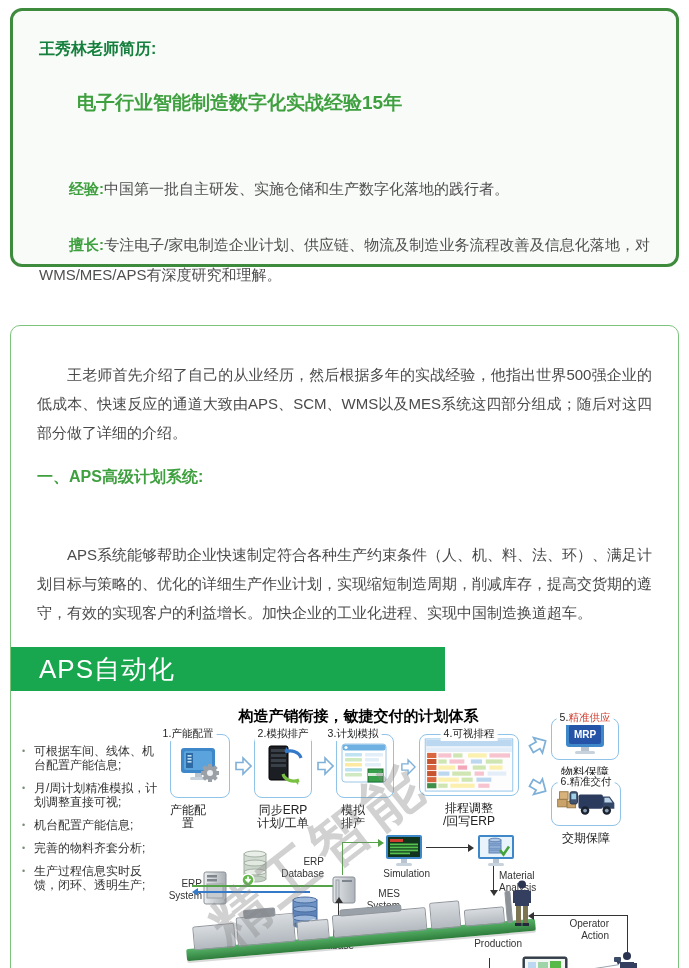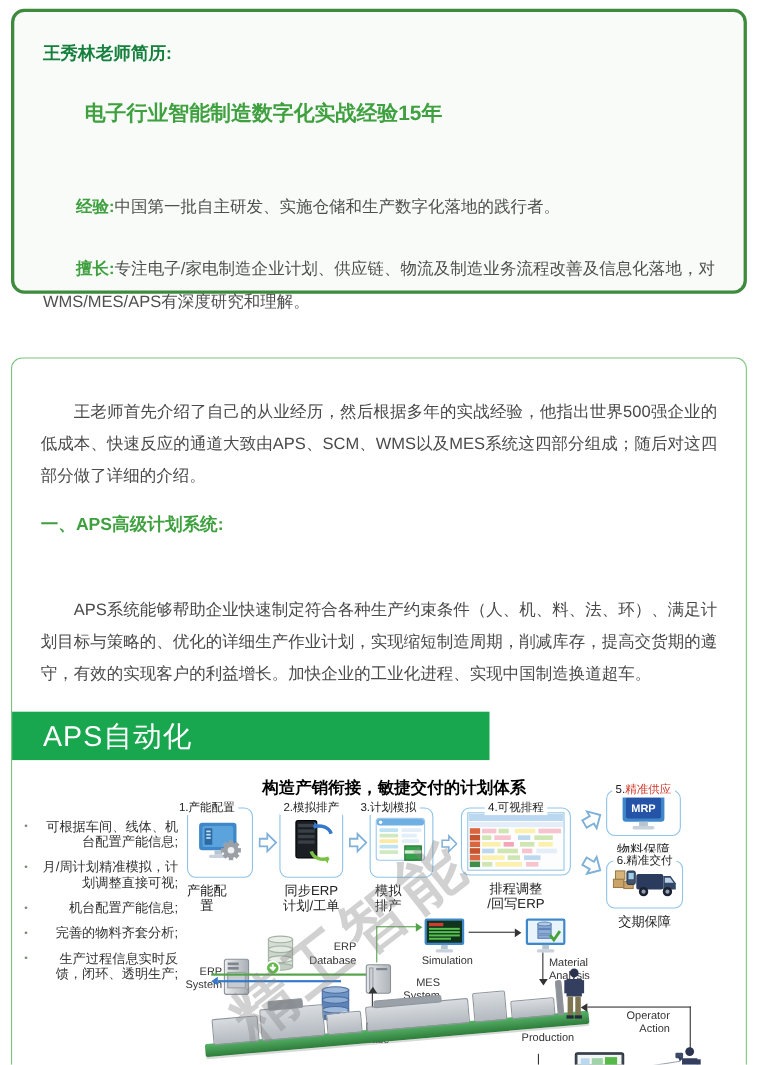--- a/index.html
+++ b/index.html
@@ -21,21 +21,21 @@
     border:1px solid #7cc47c;border-radius:10px;background:#fff;padding:34px 26px 0 26px;}
   .article-p{font-size:15px;line-height:29px;text-indent:2em;text-align:justify;color:#4a4a4a;margin:0;}
   .section-heading{color:#3fa03f;font-weight:bold;font-size:16px;margin:20px 0 12px 0;}
   .section-body{margin-top:52px;}
   .banner{margin:20px 0 0 -26px;width:434px;height:44px;background:#18a74e;color:#fff;
     font-size:26px;line-height:44px;padding-left:28px;box-sizing:border-box;font-weight:500;letter-spacing:1px;}
   .diagram-subtitle{font-size:15px;font-weight:bold;color:#000000;margin:16px 0 0 28px;text-align:center;}
 
   
   .diagram{position:relative;margin:4px -26px 0 -25px;height:263px;}
-  .bullets{position:absolute;left:8px;top:14px;width:142px;margin:0;padding:0;list-style:none;text-align:right;}
+  .bullets{position:absolute;left:8px;top:14px;width:142px;margin:0;padding:0;list-style:none;}
   .bullets li{position:relative;font-size:12px;line-height:14px;color:#333;padding-left:14px;margin-bottom:9px;}
   .bullets li::before{content:"•";position:absolute;left:2px;top:0;color:#7a8c7a;font-size:9px;}
 
   .step{position:absolute;text-align:center;}
   .step .box{position:relative;box-sizing:border-box;border:1.5px solid #8fc3e8;border-radius:8px;background:#fff;
     display:flex;align-items:center;justify-content:center;}
   .step .tag{position:absolute;top:-7px;left:50%;transform:translateX(-50%);background:#fff;
     padding:0 3px;font-size:10.5px;color:#222;white-space:nowrap;z-index:3;font-weight:500;}
   .step .tag .red{color:#d03a2b;}
   .step .caption{font-size:12px;line-height:13px;color:#222;margin-top:6px;white-space:pre-line;}

